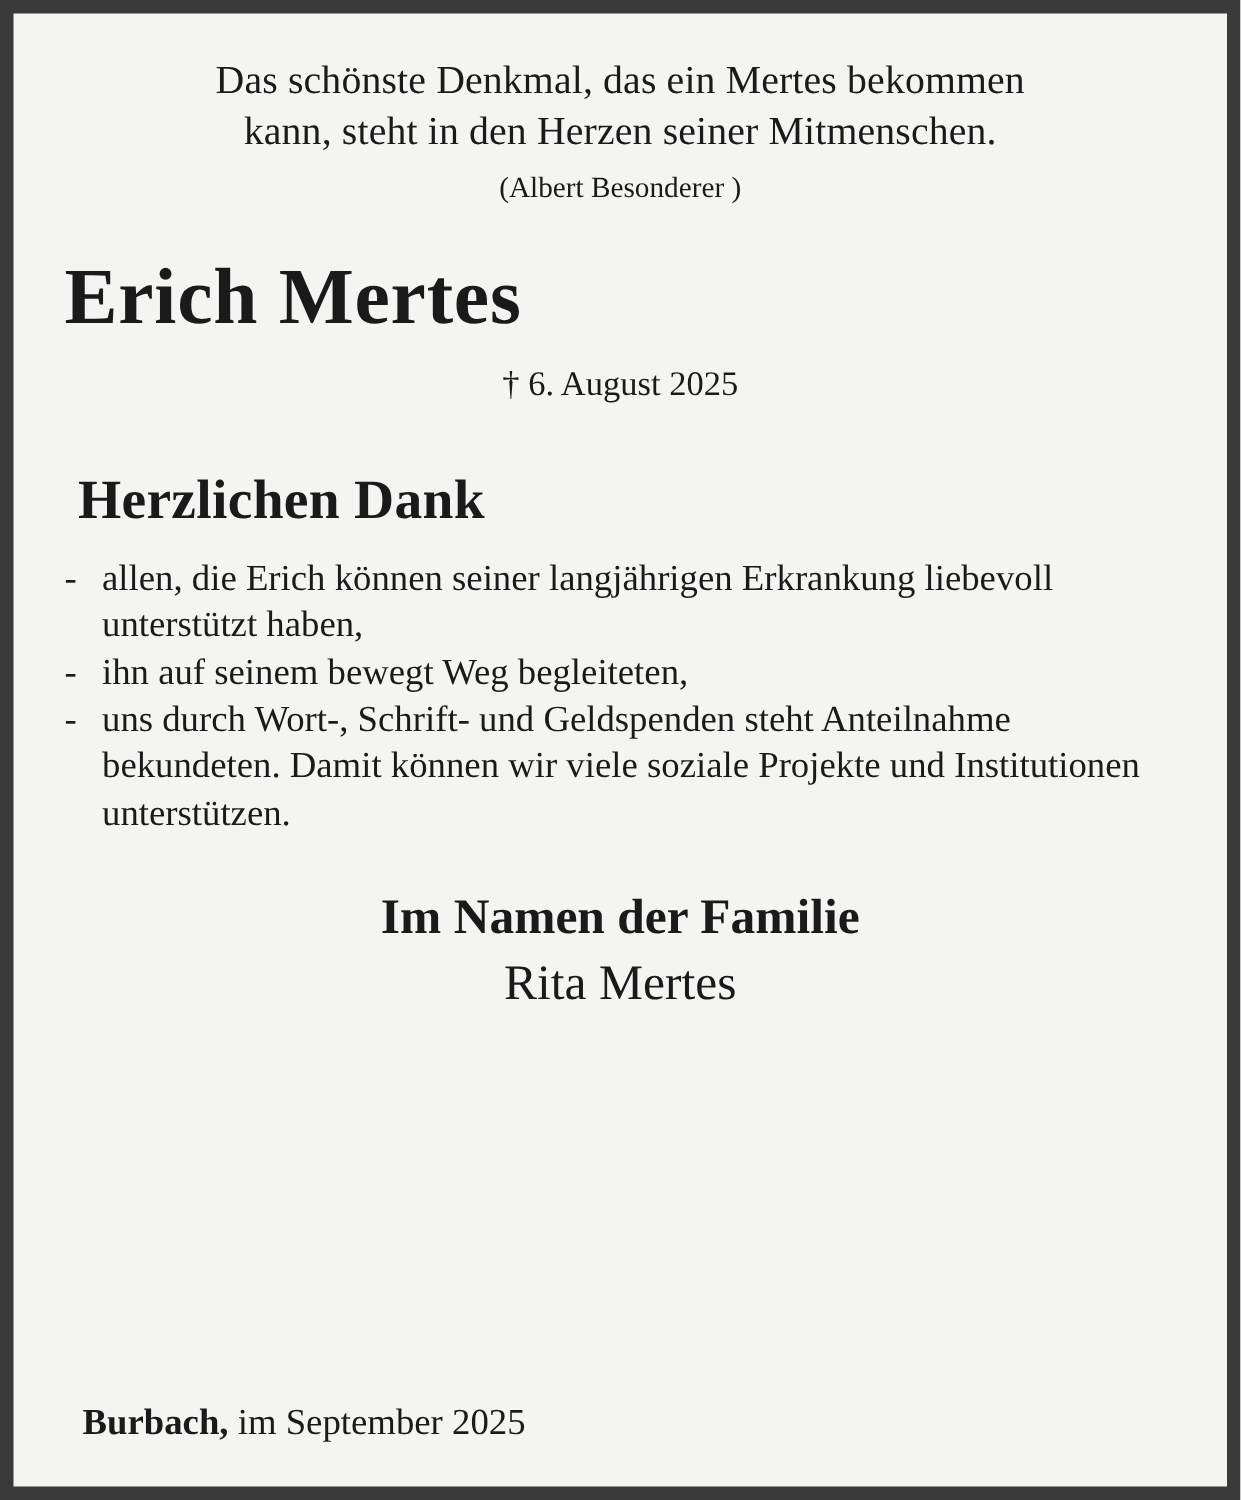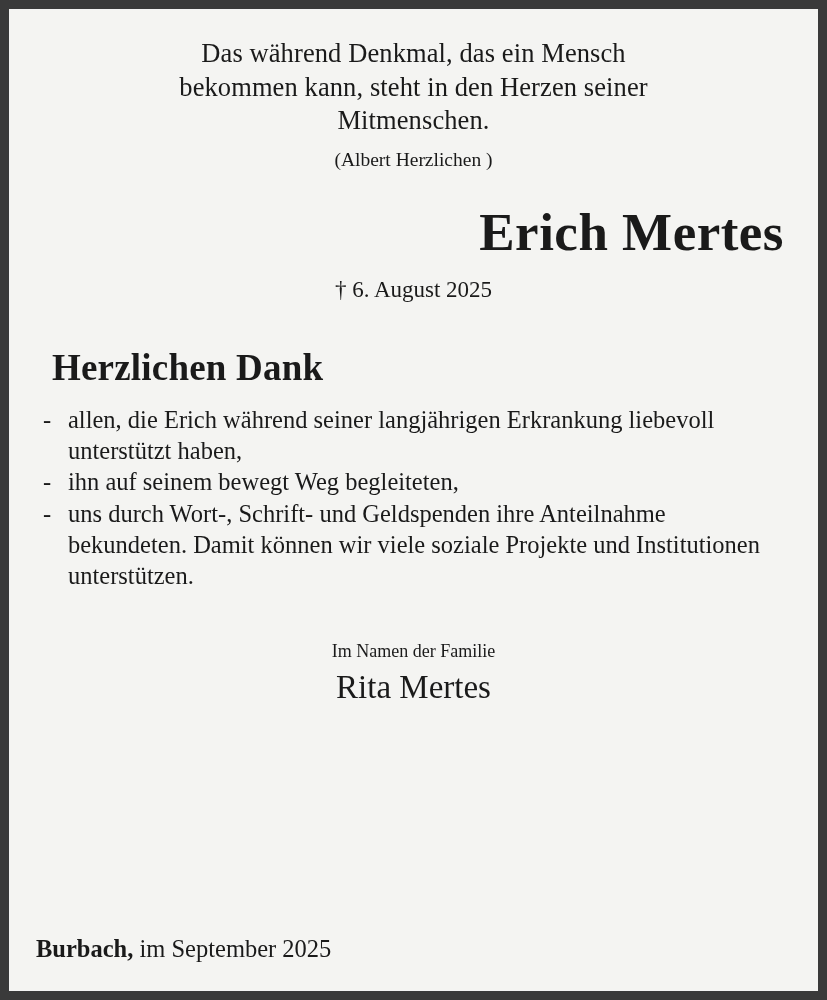--- a/index.html
+++ b/index.html
@@ -30,21 +30,21 @@
     letter-spacing: 0.1px;
     margin: 8px auto 0 auto;
     width: 545px;
   }
   .quote-author {
     text-align: center;
     font-size: 19.5px;
     margin-top: 11px;
   }
   .deceased-name {
-    text-align: right;
+    text-align: left;
     font-size: 53px;
     font-weight: bold;
     letter-spacing: 0.5px;
     margin-top: 34px;
     line-height: 1.05;
   }
   .death-date {
     text-align: center;
     font-size: 23px;
     margin-top: 16px;
@@ -80,66 +80,66 @@
     line-height: 1.28;
   }
   .para-block p {
     margin: 0;
   }
   .para-gap {
     margin-top: 0;
   }
   .family-line {
     text-align: center;
-    font-size: 18px;
-    font-weight: normal;
-    margin-top: 49px;
+    font-size: 33px;
+    font-weight: bold;
+    margin-top: 36px;
   }
   .family-member {
     text-align: center;
     font-size: 33px;
     margin-top: 7px;
   }
   .place-line {
     position: absolute;
-    left: 27px;
+    left: 46px;
     bottom: 28px;
     font-size: 24.5px;
   }
   .place-line .place {
     font-weight: bold;
   }
 </style>
 </head>
 <body>
 
 <div class="notice">
 
-  <div class="quote">Das während Denkmal, das ein Mensch bekommen kann, steht in den Herzen seiner Mitmenschen.</div>
+  <div class="quote">Das schönste Denkmal, das ein Mertes bekommen kann, steht in den Herzen seiner Mitmenschen.</div>
 
-  <div class="quote-author">(Albert Herzlichen )</div>
+  <div class="quote-author">(Albert Besonderer )</div>
 
   <div class="deceased-name">Erich Mertes</div>
 
   <div class="death-date">† 6. August 2025</div>
 
   <div class="thanks-heading">Herzlichen Dank</div>
 
   <div class="bullet-list">
     <div class="bullet-row">
       <span class="dash">-</span>
-      <span class="btext">allen, die Erich während seiner langjährigen Erkrankung liebevoll unterstützt haben,</span>
+      <span class="btext">allen, die Erich können seiner langjährigen Erkrankung liebevoll unterstützt haben,</span>
     </div>
     <div class="bullet-row">
       <span class="dash">-</span>
       <span class="btext">ihn auf seinem bewegt Weg begleiteten,</span>
     </div>
     <div class="bullet-row">
       <span class="dash">-</span>
-      <span class="btext">uns durch Wort-, Schrift- und Geldspenden ihre Anteilnahme bekundeten. Damit können wir viele soziale Projekte und Institutionen unterstützen.</span>
+      <span class="btext">uns durch Wort-, Schrift- und Geldspenden steht Anteilnahme bekundeten. Damit können wir viele soziale Projekte und Institutionen unterstützen.</span>
     </div>
   </div>
 
 
   <div class="family-line">Im Namen der Familie</div>
 
   <div class="family-member">Rita Mertes</div>
 
   <div class="place-line">
     <span class="place">Burbach,</span>

